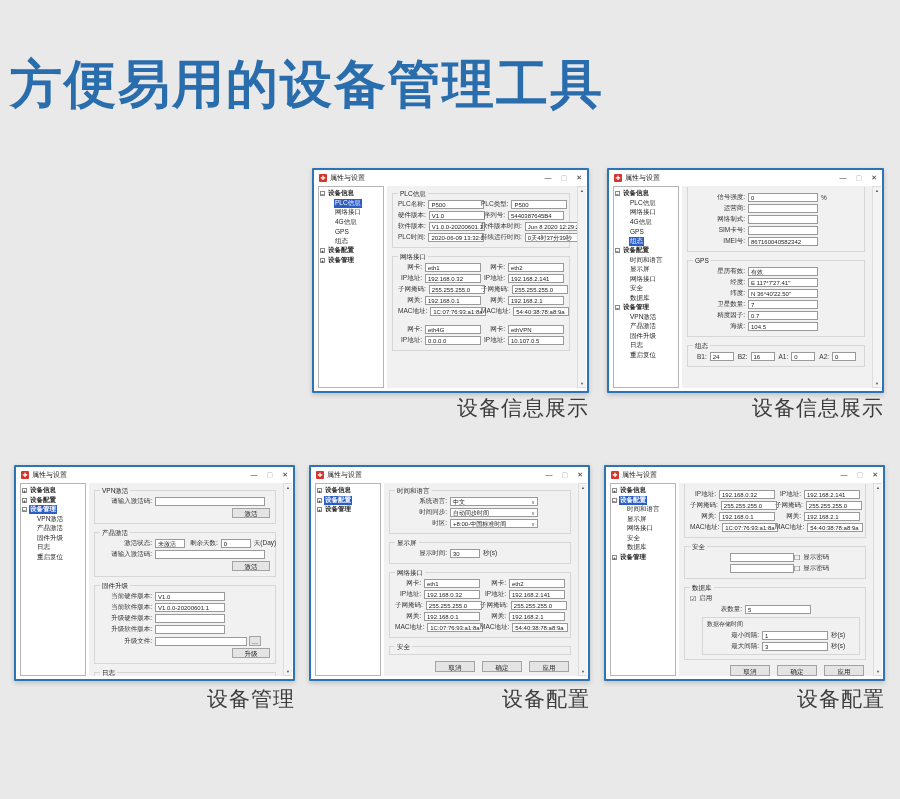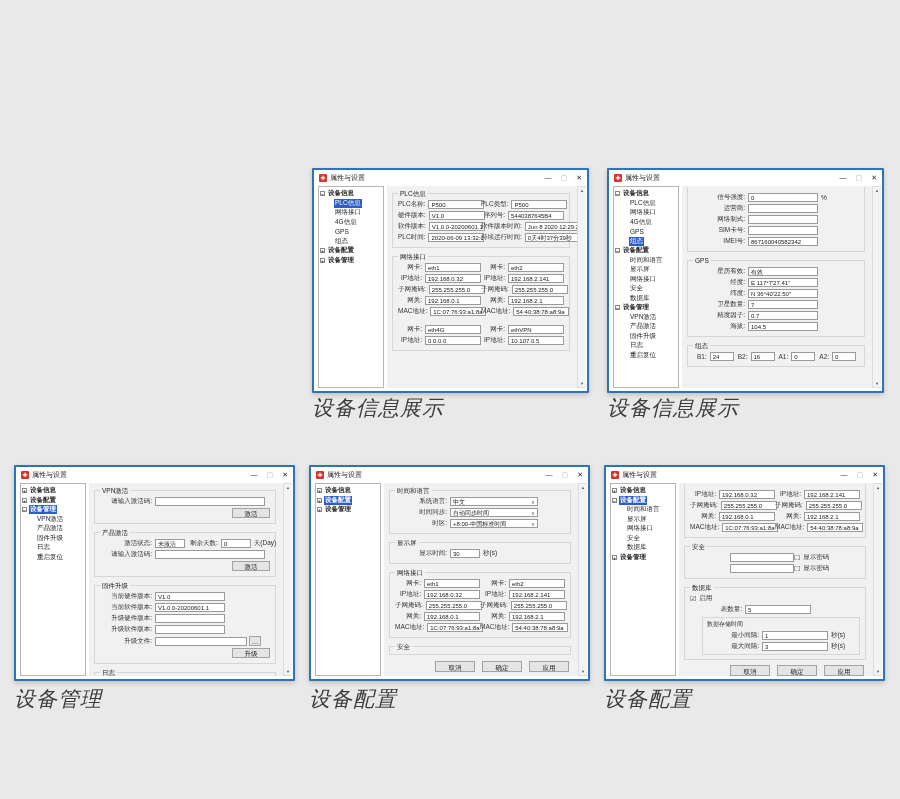--- a/index.html
+++ b/index.html
@@ -4,21 +4,21 @@
 <style>
   html,body{margin:0;padding:0;}
   body{font-family:"Liberation Sans","DejaVu Sans",sans-serif;background:#e9e9e9;}
   .page{position:relative;width:900px;height:799px;background:#e9e9e9;overflow:hidden;}
 
   .page-title{position:absolute;left:10px;top:50px;font-size:52px;font-weight:700;
     color:#2a6dad;letter-spacing:2px;white-space:nowrap;}
   .page-desc{position:absolute;left:9px;top:155px;width:298px;font-size:25px;line-height:45px;
     color:#585858;text-align:justify;letter-spacing:0.5px;}
 
-  .caption{position:absolute;text-align:left;font-size:21px;color:#3c3c3c;letter-spacing:1px;font-style:italic;}
+  .caption{position:absolute;text-align:right;font-size:21px;color:#3c3c3c;letter-spacing:1px;}
 
   .window{position:absolute;background:#fff;border:2px solid #2e74b5;border-radius:1px;
     box-shadow:0 2px 5px rgba(0,0,0,.18);display:flex;flex-direction:column;box-sizing:border-box;}
   .titlebar{height:15px;flex:none;display:flex;align-items:center;padding:0 5px;background:#fff;}
   .win-icon{width:8px;height:8px;background:#d6352b;color:#fff;font-size:6px;line-height:8px;
     text-align:center;border-radius:1px;flex:none;}
   .win-title{font-size:7px;color:#222;margin-left:3px;white-space:nowrap;}
   .win-ctrls{margin-left:auto;display:flex;gap:9px;align-items:center;}
   .wc{font-size:7px;color:#333;line-height:1;cursor:default;}
   .wc-dim{color:#b5b5b5;}
@@ -68,20 +68,21 @@
   .subgroup{border:1px solid #d6d6d6;padding:2px 4px 1px;margin:3px 0 1px 12px;}
   .subh{font-size:6px;color:#333;margin-bottom:1px;}
   .gap{height:5px;}
   .footer{margin-top:auto;display:flex;justify-content:flex-end;gap:7px;padding:3px 2px 1px;}
   .footer .btn{width:40px;height:11px;line-height:11px;}
 </style>
 </head>
 <body>
 
 <div class="page">
+  <div class="page-title">方便易用的设备管理工具</div>
   <div id="windows-layer">
       <div class="window" style="left: 312px; top: 168px; width: 277px; height: 225px;">
         <div class="titlebar">
           <span class="win-icon">✚</span>
           <span class="win-title">属性与设置</span>
           <span class="win-ctrls">
             <span class="wc">—</span>
             <span class="wc wc-dim">▢</span>
             <span class="wc">✕</span>
           </span>

